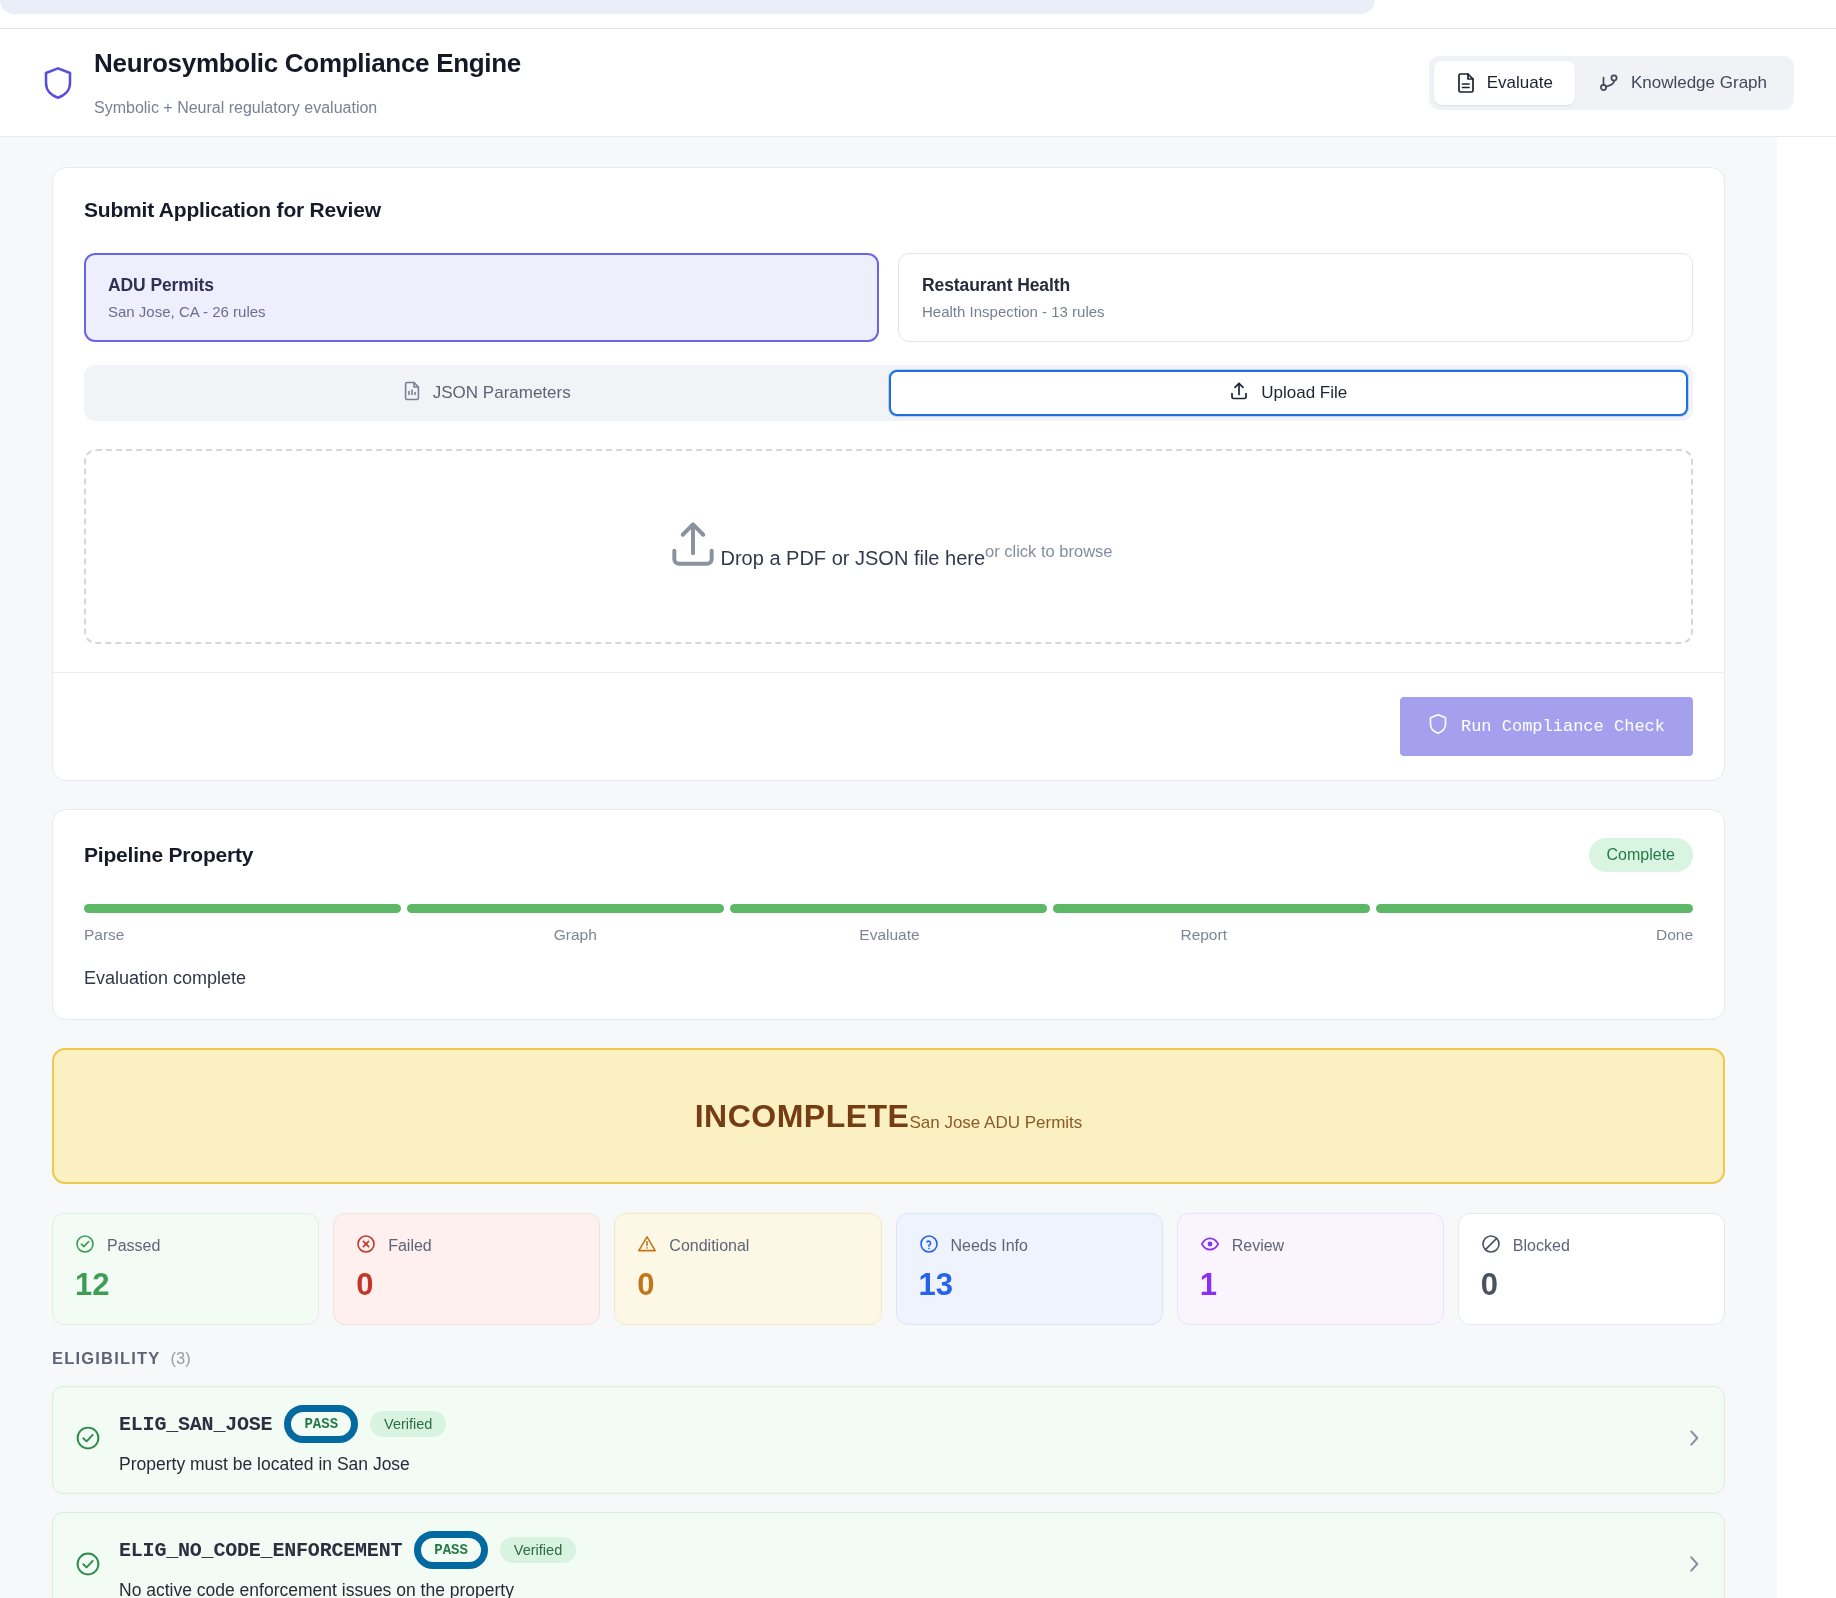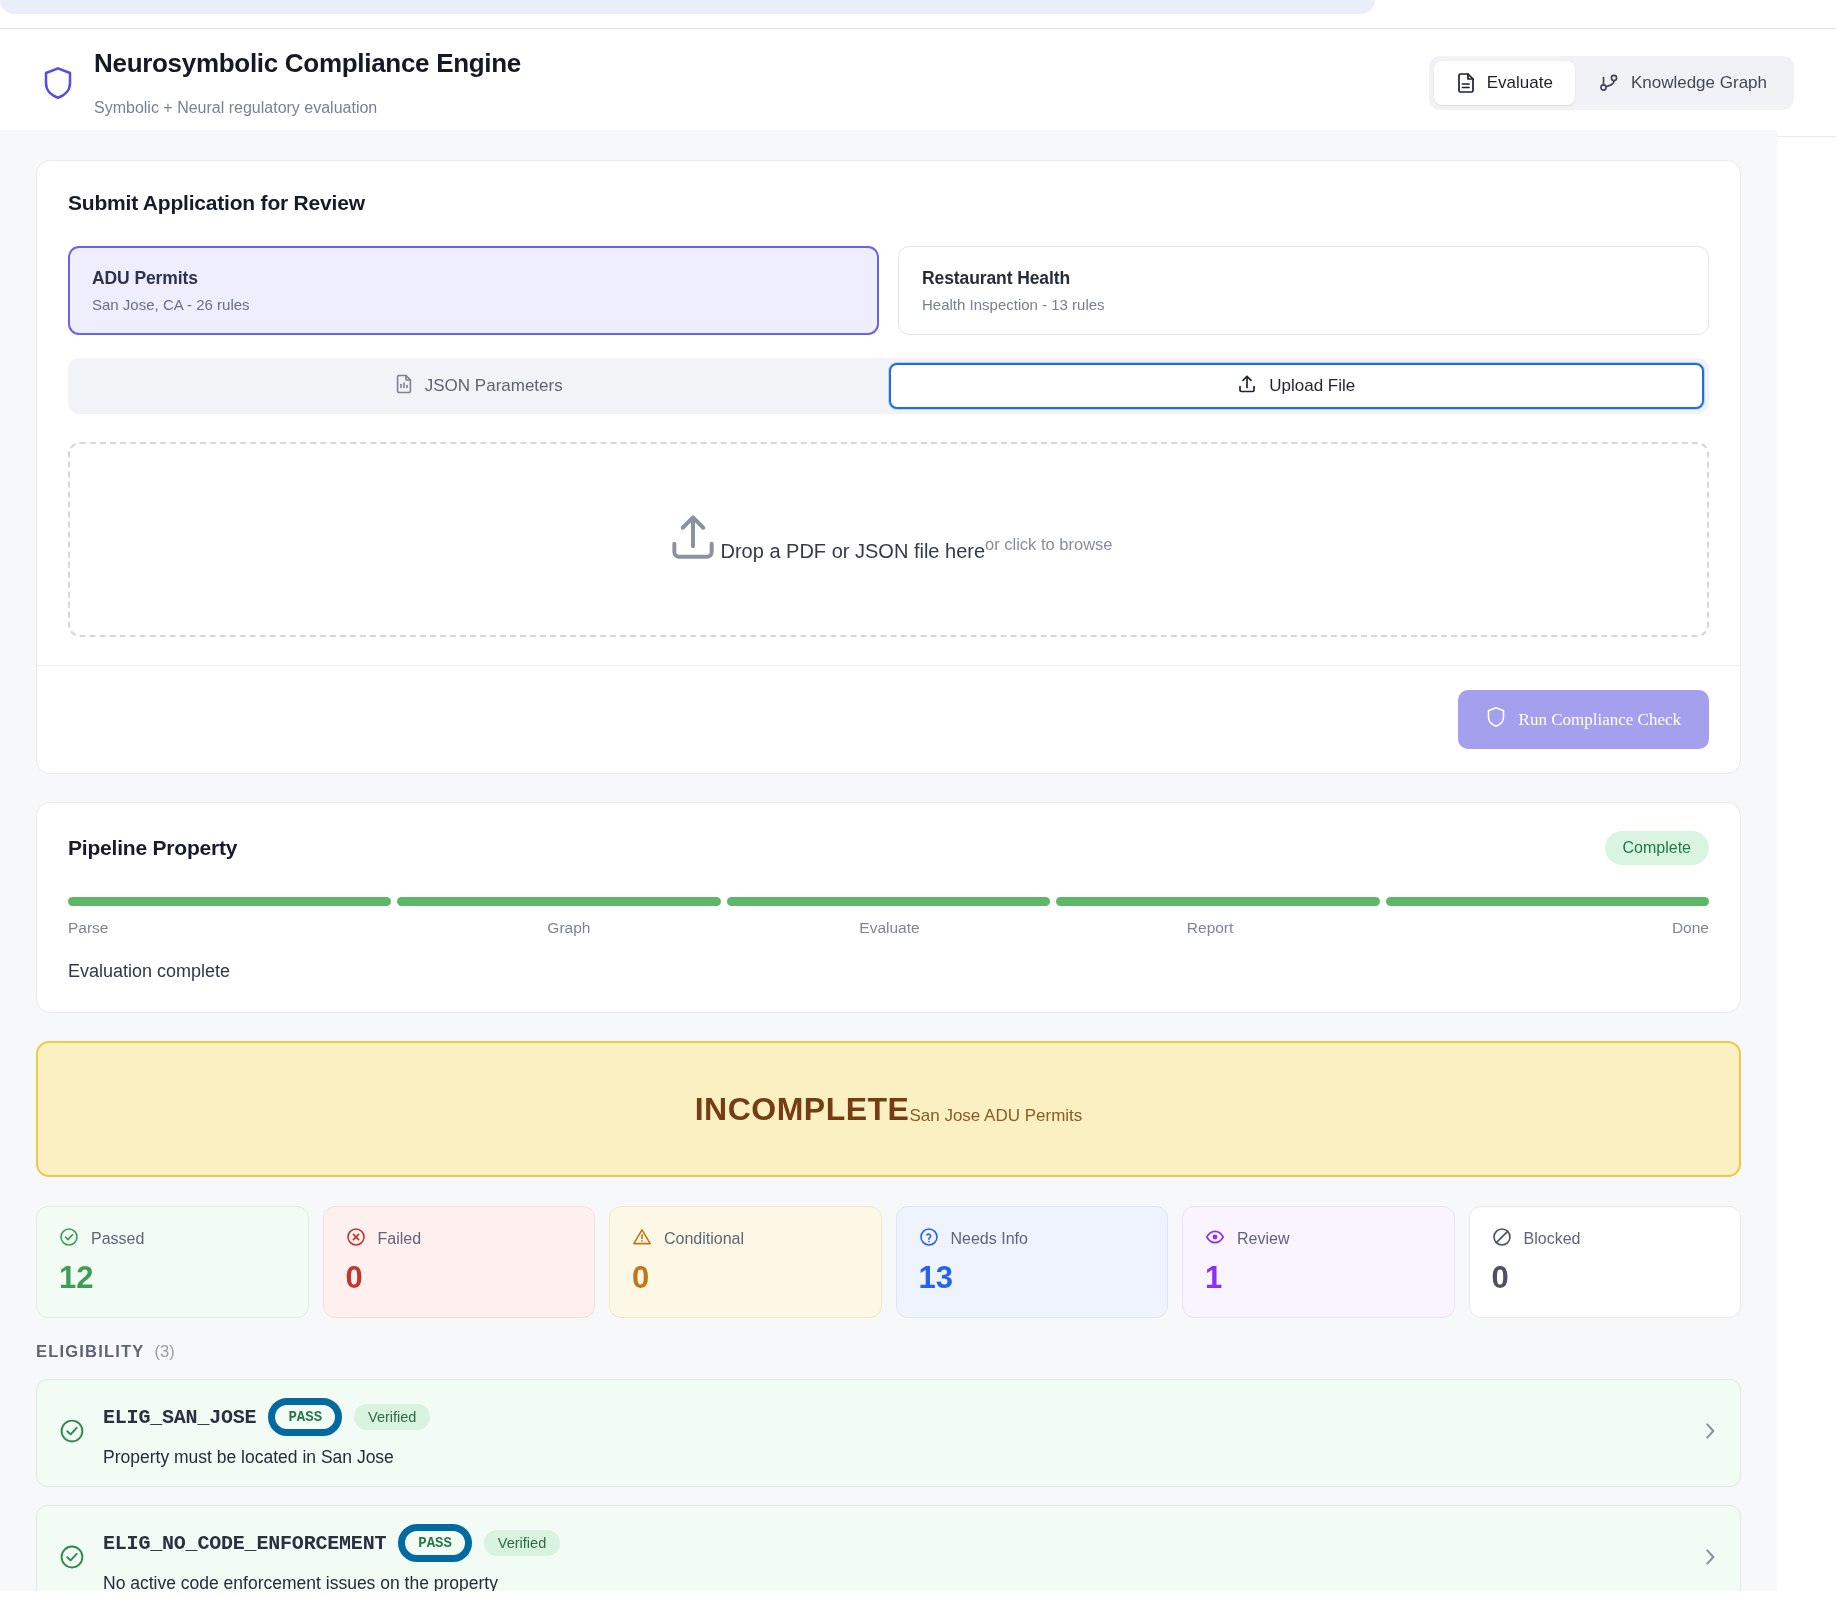--- a/index.html
+++ b/index.html
@@ -78,25 +78,25 @@
     background: #ffffff;
     color: #1c2030;
     font-weight: 500;
     box-shadow: 0 1px 2px rgba(0,0,0,.09);
   }
   .seg-btn svg { display: block; }
 
   
   .page {
     position: absolute;
-    top: 130px; left: 0;
+    top: 137px; left: 0;
     width: 1777px;
     height: 1461px;
     background: #f7f8fa;
-    padding: 0 36px;
+    padding: 0 52px;
     overflow: hidden;
   }
 
   .card {
     background: #ffffff;
     border: 1px solid #e8eaee;
     border-radius: 14px;
   }
 
   
@@ -199,25 +199,25 @@
     justify-content: flex-end;
   }
   .run-btn {
     display: flex;
     align-items: center;
     gap: 13px;
     background: #a5a0ee;
     color: #ffffff;
     font-size: 17px;
     font-weight: 500;
-    border-radius: 10px;
+    border-radius: 4px;
     padding: 16px 28px;
     cursor: default;
     border: none;
-    font-family: Liberation Serif, serif;
+    font-family: Liberation Mono, monospace;
   }
 
   
   .pipeline-card { margin-top: 28px; padding: 28px 31px 30px 31px; }
   .pipeline-head {
     display: flex;
     align-items: center;
     justify-content: space-between;
   }
   .badge-complete {

